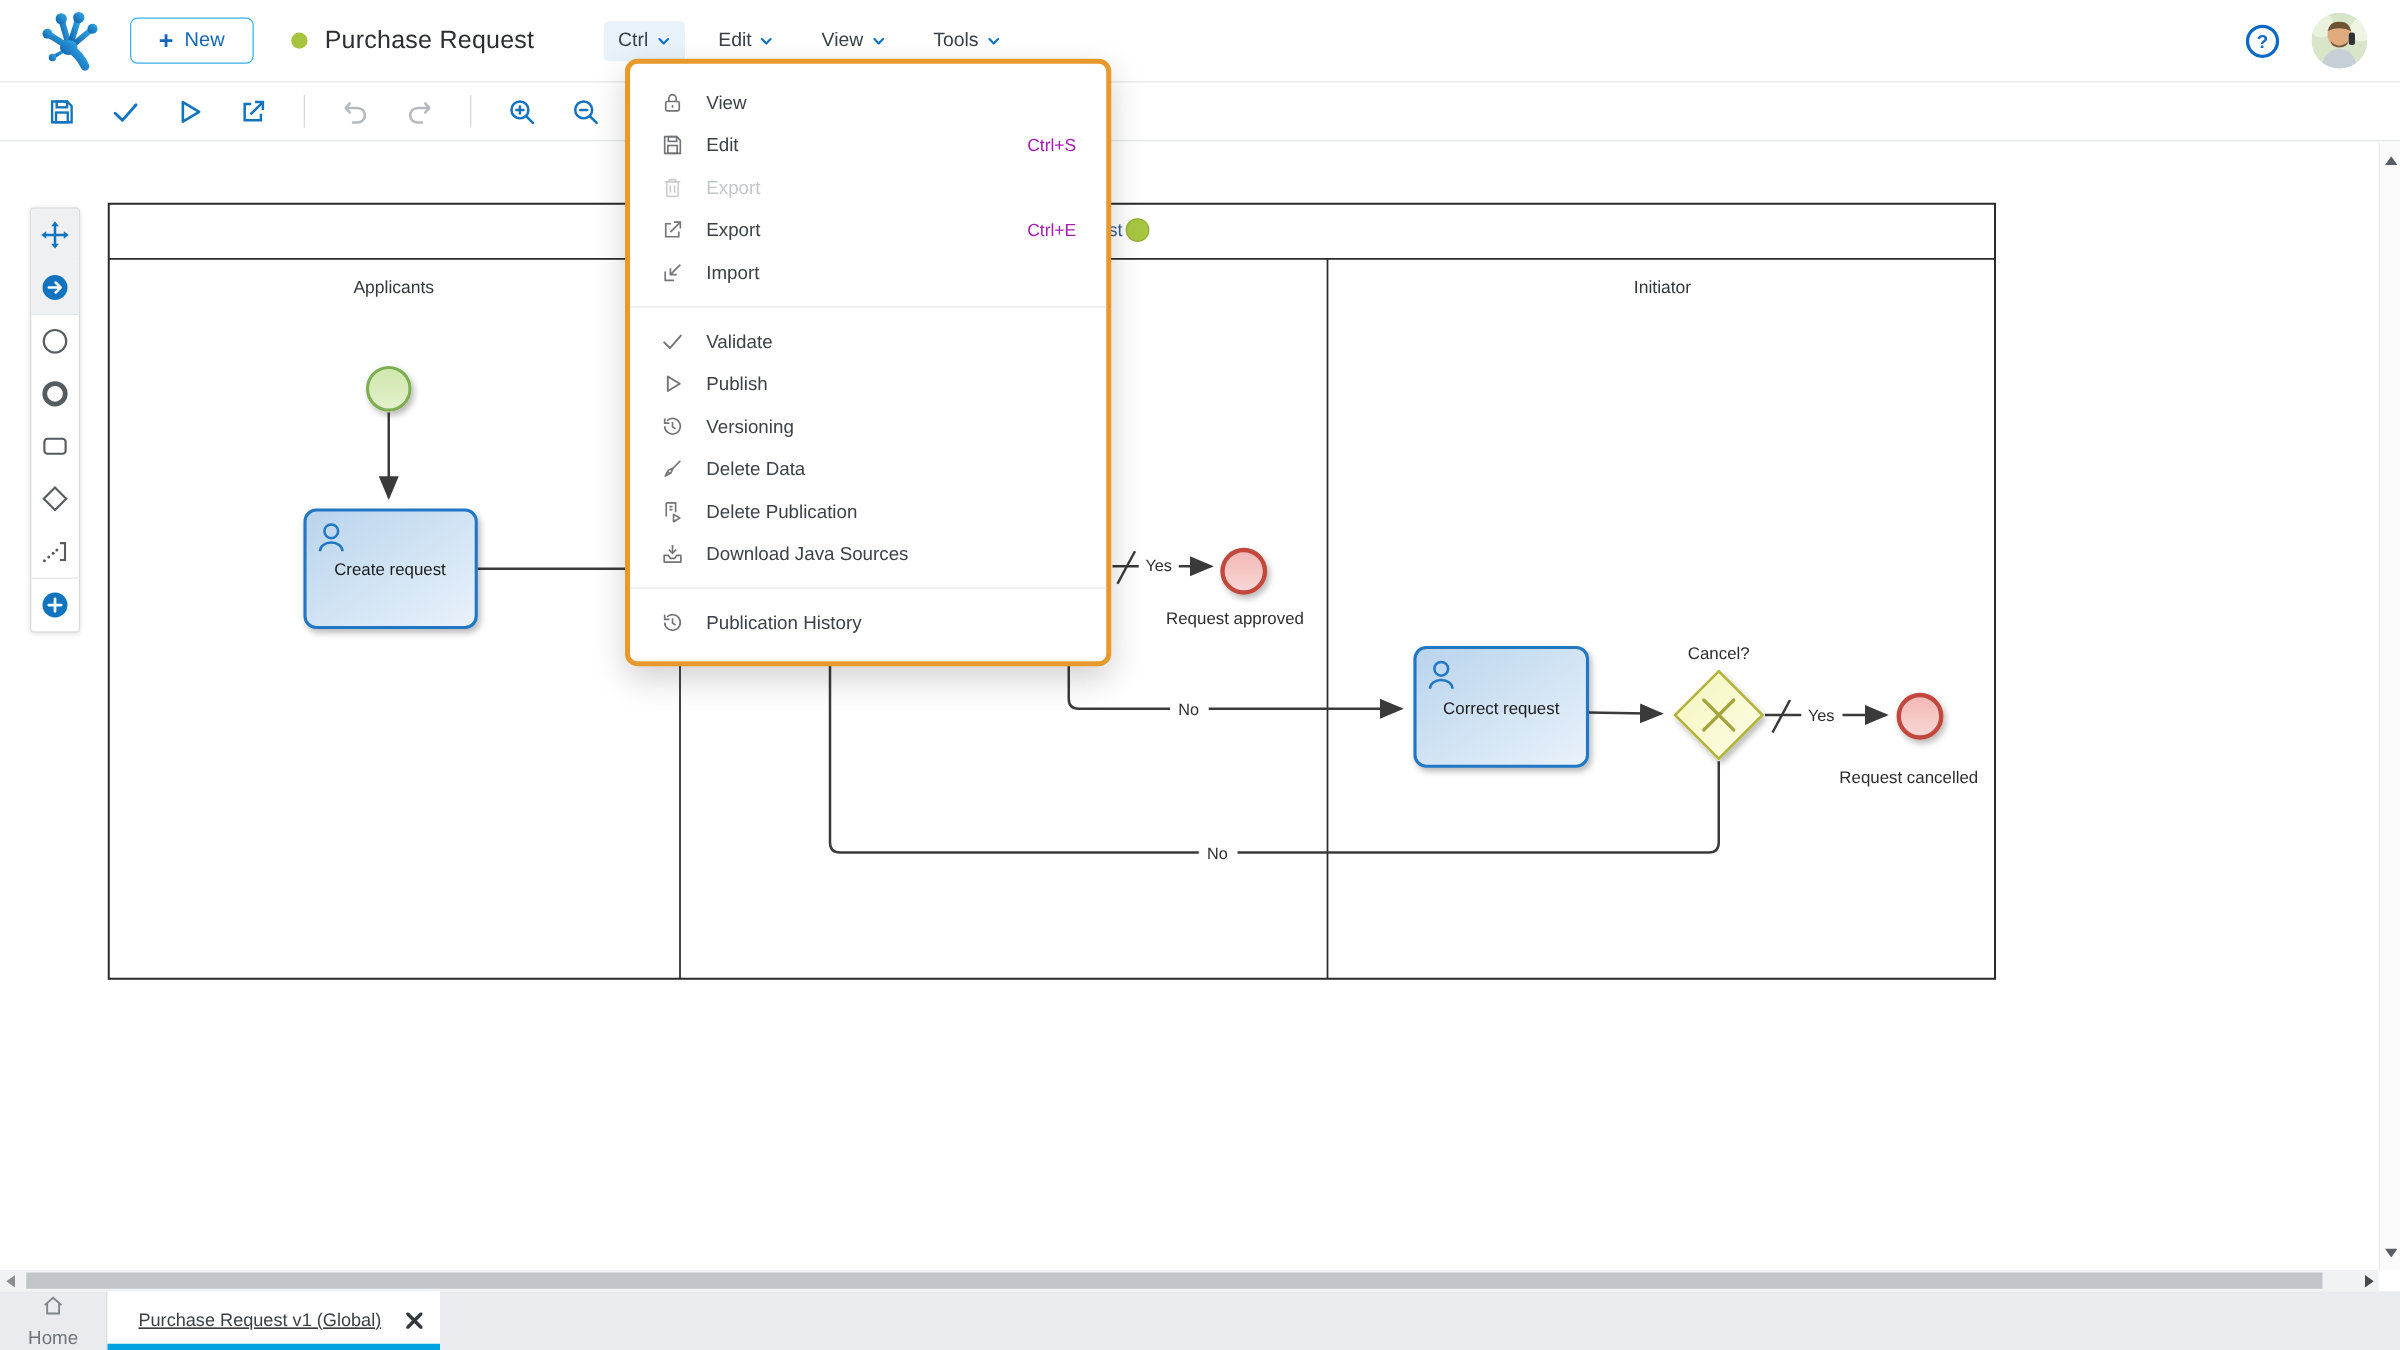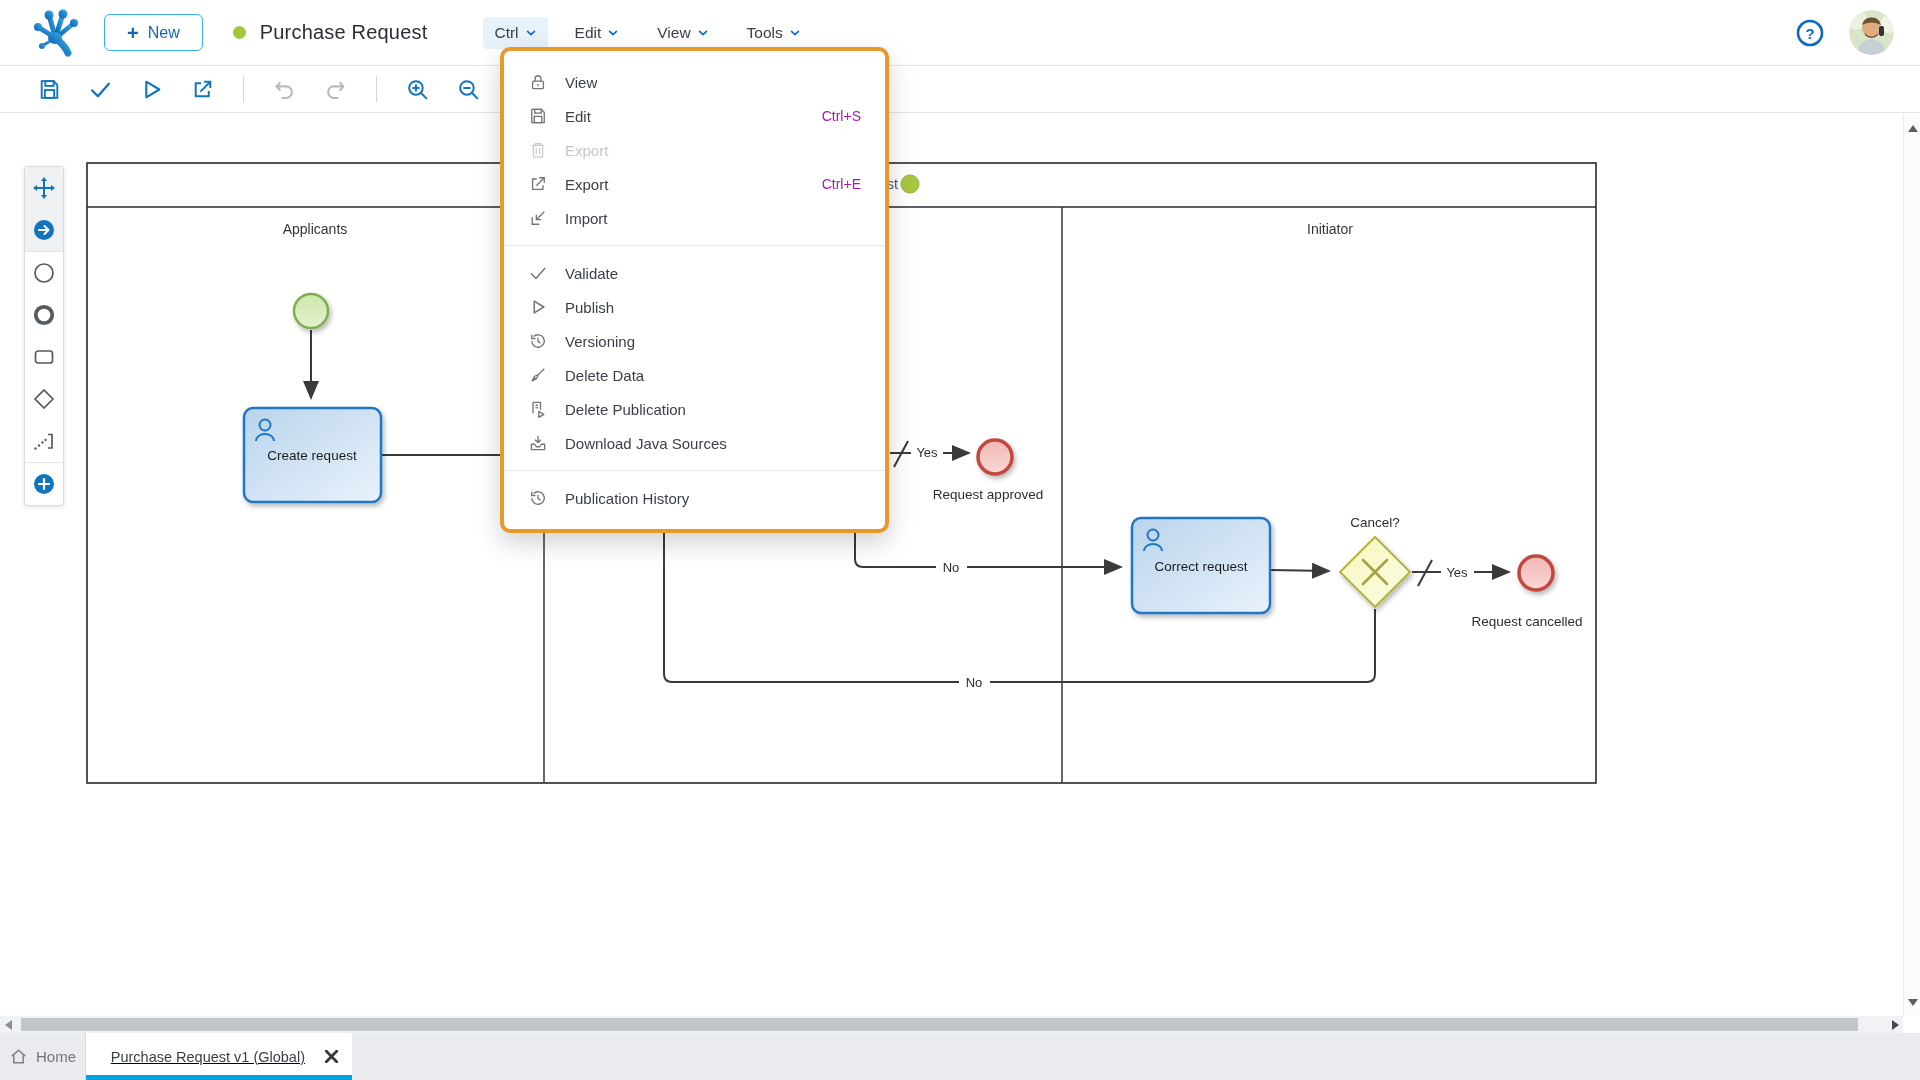--- a/index.html
+++ b/index.html
@@ -58,21 +58,21 @@
   .hthumb { position:absolute; left:21px; top:2px; width:1837px; height:13px; background:#c2c5c9; cursor:pointer; }
   .harrow { position:absolute; top:0; width:17px; height:17px; display:flex; align-items:center; justify-content:center; cursor:pointer; }
   .vscroll { position:absolute; right:0; top:114px; width:17px; height:902px; background:#fbfbfc;
     border-left:1px solid #ececec; z-index:8; }
   .varrow { position:absolute; left:0; width:17px; height:17px; display:flex; align-items:center; justify-content:center; cursor:pointer; }
 
   
   .tabbar { position:absolute; left:0; top:1033px; width:1920px; height:47px; background:#e9ebee;
     display:flex; z-index:9; }
   .tab-home { width:86px; display:flex; align-items:center; justify-content:center; gap:8px;
-    color:#70757a; font-size:15px; border-right:1px solid #d8dadd; cursor:pointer; }
+    color:#70757a; font-size:15px; border-right:1px solid #d8dadd; cursor:pointer;flex-direction:column; }
   .tab-active { width:266px; background:#fff; display:flex; align-items:center; padding:0 14px; gap:10px;
     position:relative; cursor:pointer;text-decoration:underline; }
   .tab-active .tlabel { font-size:14.5px; color:#3a3f44; white-space:nowrap; }
   .tab-underline { position:absolute; left:0; right:0; bottom:0; height:5px; background:#00a3e0; }
   .tab-close { margin-left:10px; display:flex; cursor:pointer; }
 
   svg text { font-family:"Liberation Sans", sans-serif; }
 </style>
 </head>
 <body>

